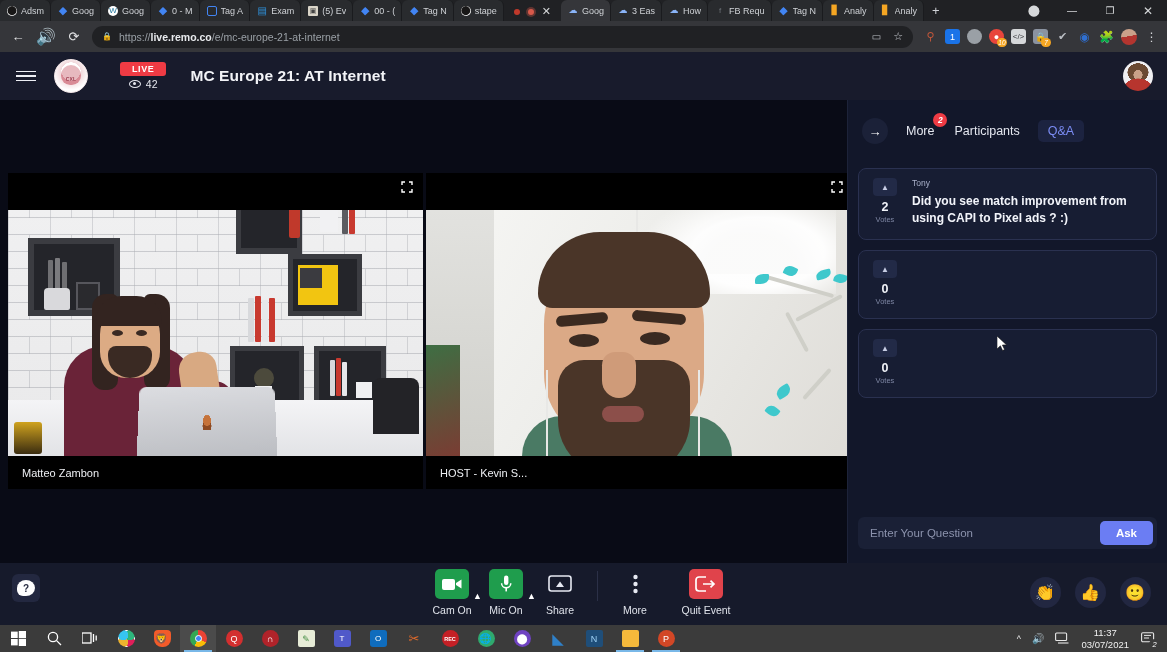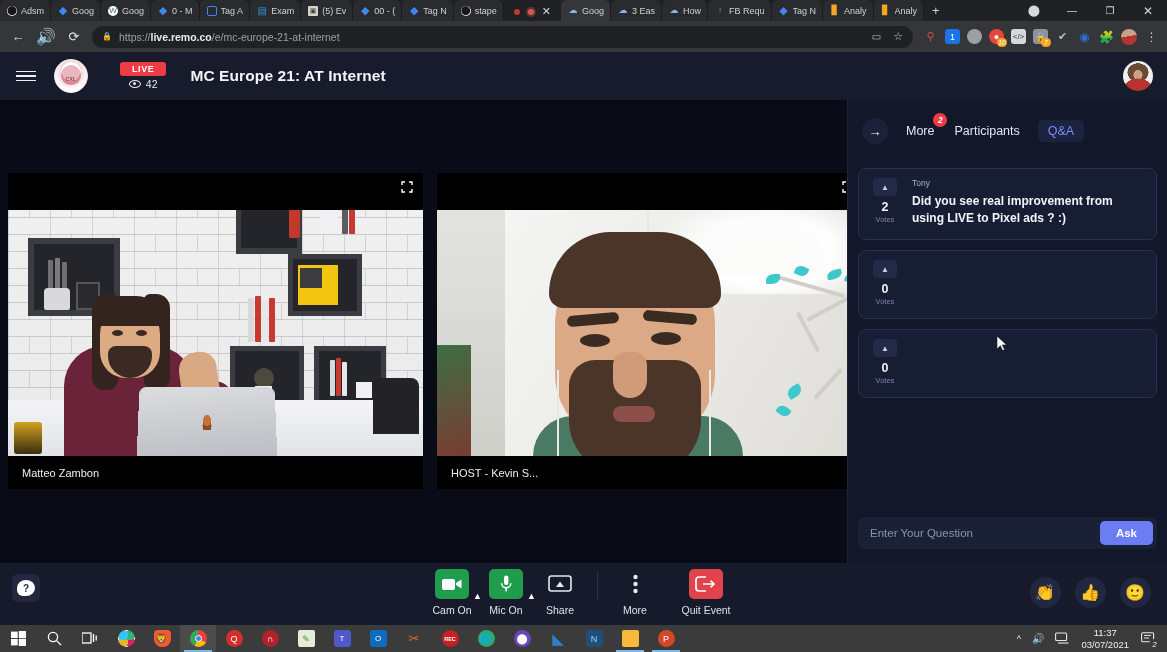--- a/index.html
+++ b/index.html
@@ -130,21 +130,21 @@
   
   .stage {
     position: absolute; top: 100px; left: 0; width: 847px; height: 463px;
     background: #090b16;
   }
   .tile {
     position: absolute; top: 73px; height: 316px; background: #000;
     overflow: hidden;
   }
   .tile.left  { left: 8px;   width: 415px; }
-  .tile.right { left: 437px; width: 427px; }
+  .tile.right { left: 426px; width: 427px; }
   .tile-video { position: absolute; top: 37px; left: 0; right: 0; bottom: 33px;
                 overflow: hidden; }
   .expand-ico { position: absolute; top: 8px; right: 10px; width: 12px; height: 12px;
                 color: #fff; }
   .tile-name {
     position: absolute; left: 0; right: 0; bottom: 0; height: 33px;
     display: flex; align-items: center; padding-left: 14px;
     color: #eceef2; font-size: 11px; background: #000;
   }
 
@@ -592,21 +592,21 @@
 
     <div class="qa-list">
       <div class="qa-card">
         <div class="vote-col">
           <div class="vote-btn">▲</div>
           <div class="vote-count">2</div>
           <div class="vote-lbl">Votes</div>
         </div>
         <div class="qa-body">
           <div class="qa-author">Tony</div>
-          <div class="qa-text">Did you see real improvement from using LIVE to Pixel ads ? :)</div>
+          <div class="qa-text">Did you see match improvement from using CAPI to Pixel ads ? :)</div>
         </div>
       </div>
       <div class="qa-card">
         <div class="vote-col">
           <div class="vote-btn">▲</div>
           <div class="vote-count">0</div>
           <div class="vote-lbl">Votes</div>
         </div>
       </div>
       <div class="qa-card">

